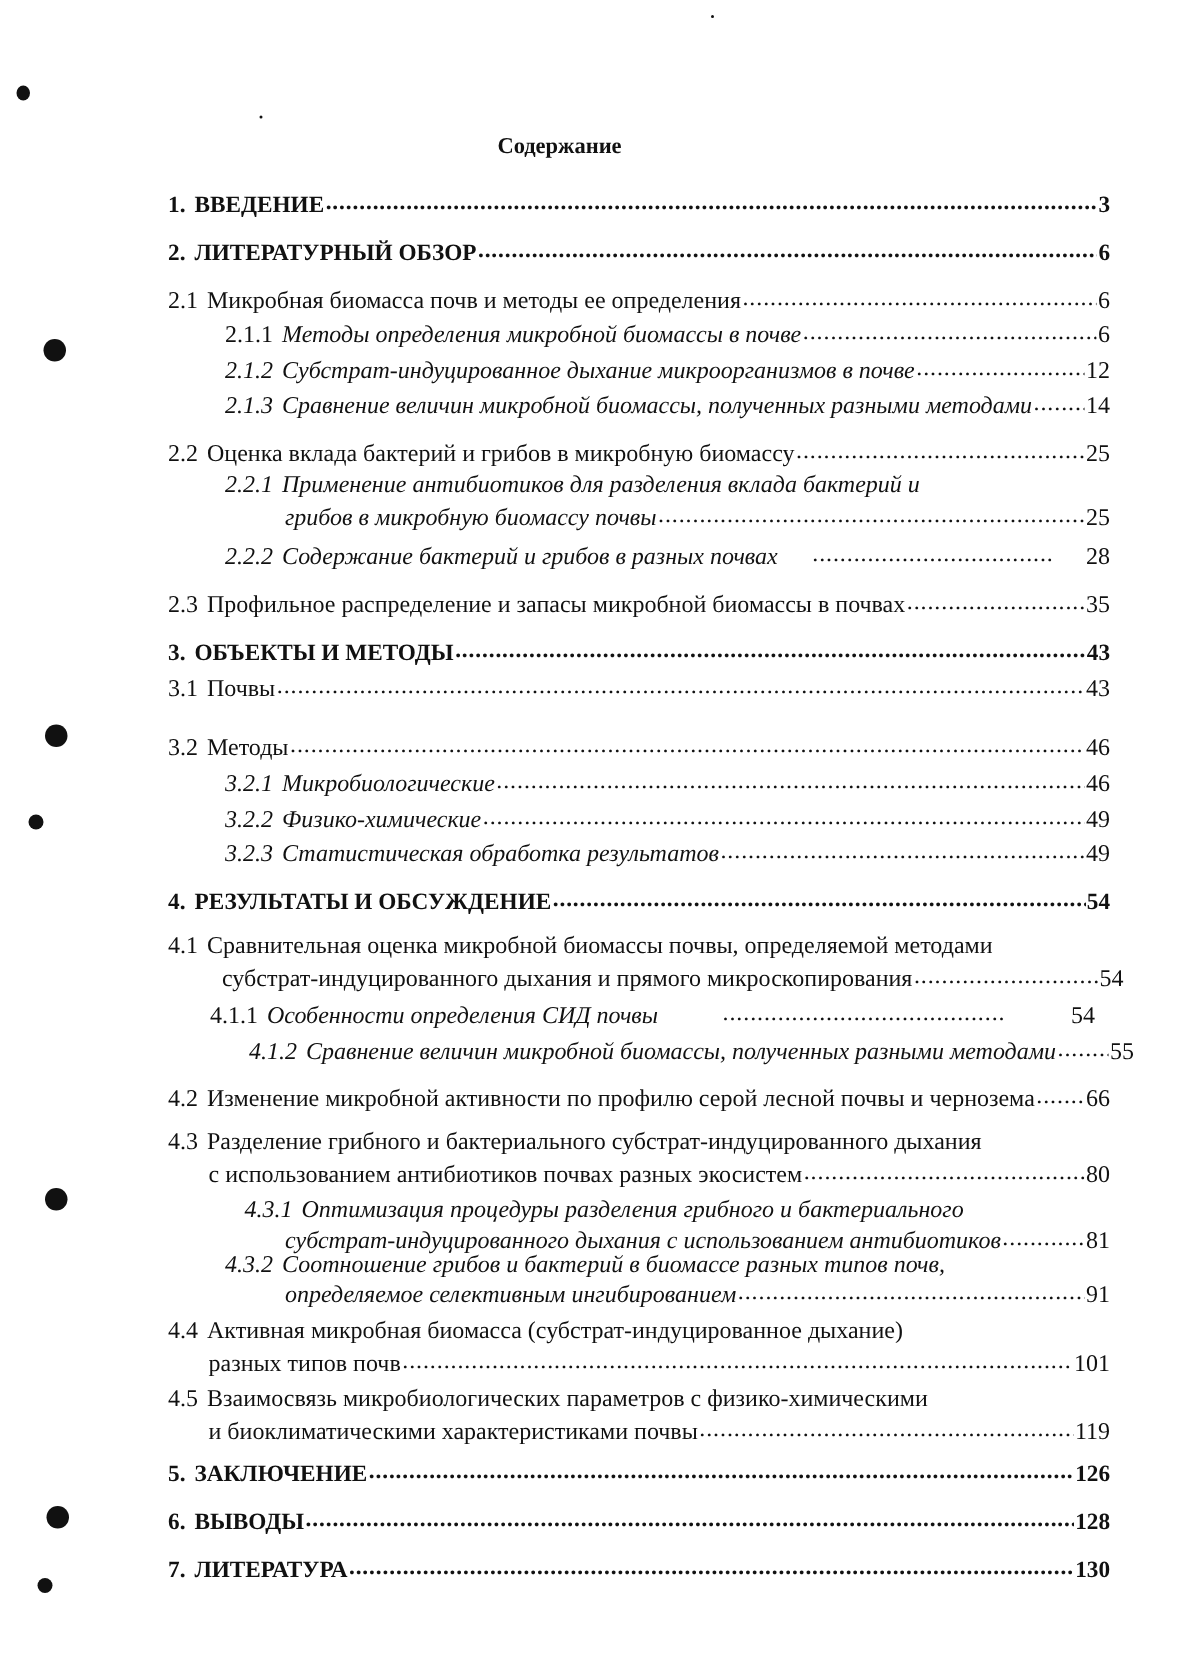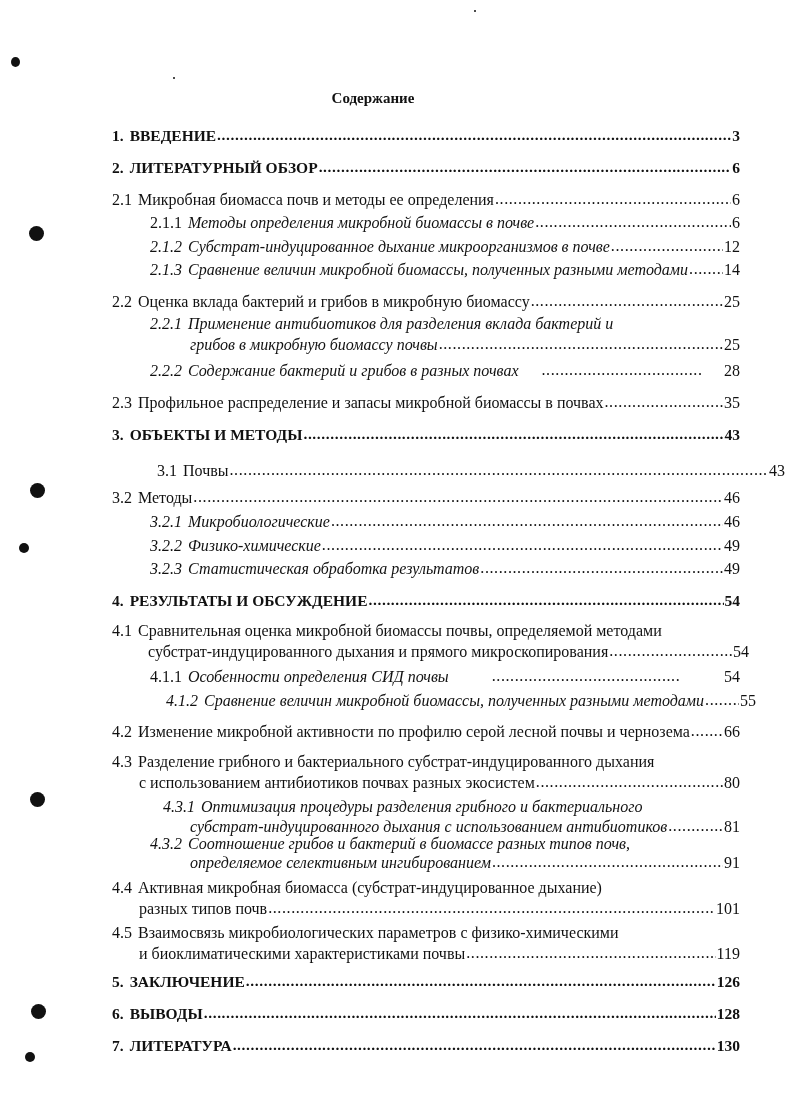--- a/index.html
+++ b/index.html
@@ -106,21 +106,21 @@
   <span class="dots"></span>
   <span class="pg">35</span>
 </div>
 
 <div class="line bold" style="left:112px;width:628px;top:424px;">
   <span class="txt"><span class="num">3.</span><span>ОБЪЕКТЫ И МЕТОДЫ</span></span>
   <span class="dots"></span>
   <span class="pg">43</span>
 </div>
 
-<div class="line" style="left:112px;width:628px;top:460px;margin-left:45px;">
+<div class="line" style="left:112px;width:628px;top:448px;">
   <span class="txt"><span class="num">3.1</span><span>Почвы</span></span>
   <span class="dots"></span>
   <span class="pg">43</span>
 </div>
 
 <div class="line" style="left:112px;width:628px;top:487px;">
   <span class="txt"><span class="num">3.2</span><span>Методы</span></span>
   <span class="dots"></span>
   <span class="pg">46</span>
 </div>
@@ -151,21 +151,21 @@
 
 <div class="line" style="left:112px;width:628px;top:622px;">
   <span class="txt"><span class="num">4.1</span><span>Сравнительная оценка микробной биомассы почвы, определяемой методами</span></span>
 </div>
 <div class="line" style="left:148px;width:601px;top:641px;">
   <span class="txt">субстрат-индуцированного дыхания и прямого микроскопирования</span>
   <span class="dots"></span>
   <span class="pg">54</span>
 </div>
 
-<div class="line" style="left:150px;width:590px;top:666px;gap:42px;">
+<div class="line" style="left:140px;width:590px;top:666px;gap:42px;">
   <span class="txt"><span class="num">4.1.1</span><span class="it">Особенности определения СИД почвы</span></span>
   <span class="dots"></span>
   <span class="pg">54</span>
 </div>
 
 <div class="line" style="left:166px;width:590px;top:690px;">
   <span class="txt"><span class="num it">4.1.2</span><span class="it">Сравнение величин микробной биомассы, полученных разными методами</span></span>
   <span class="dots"></span>
   <span class="pg">55</span>
 </div>

